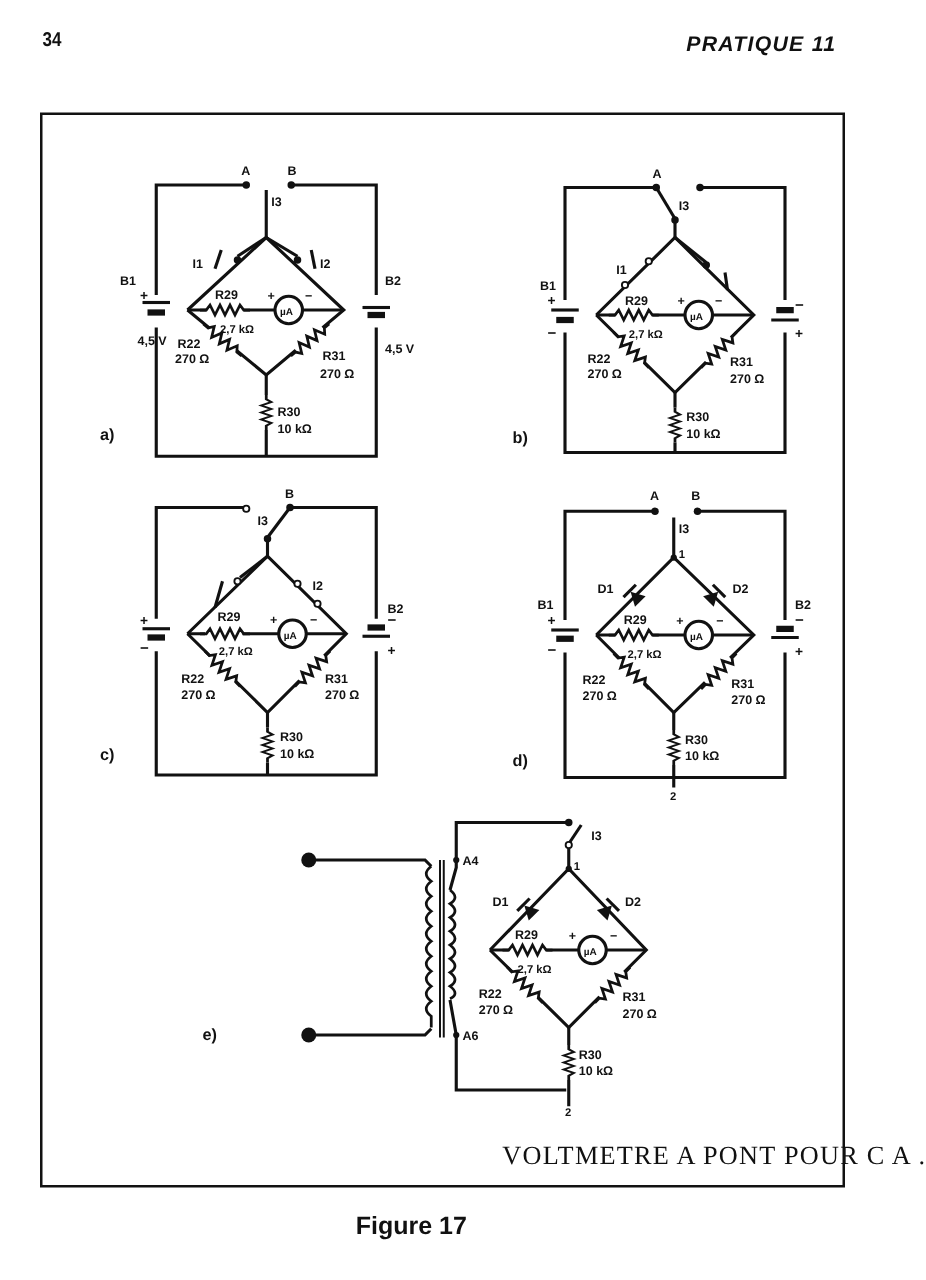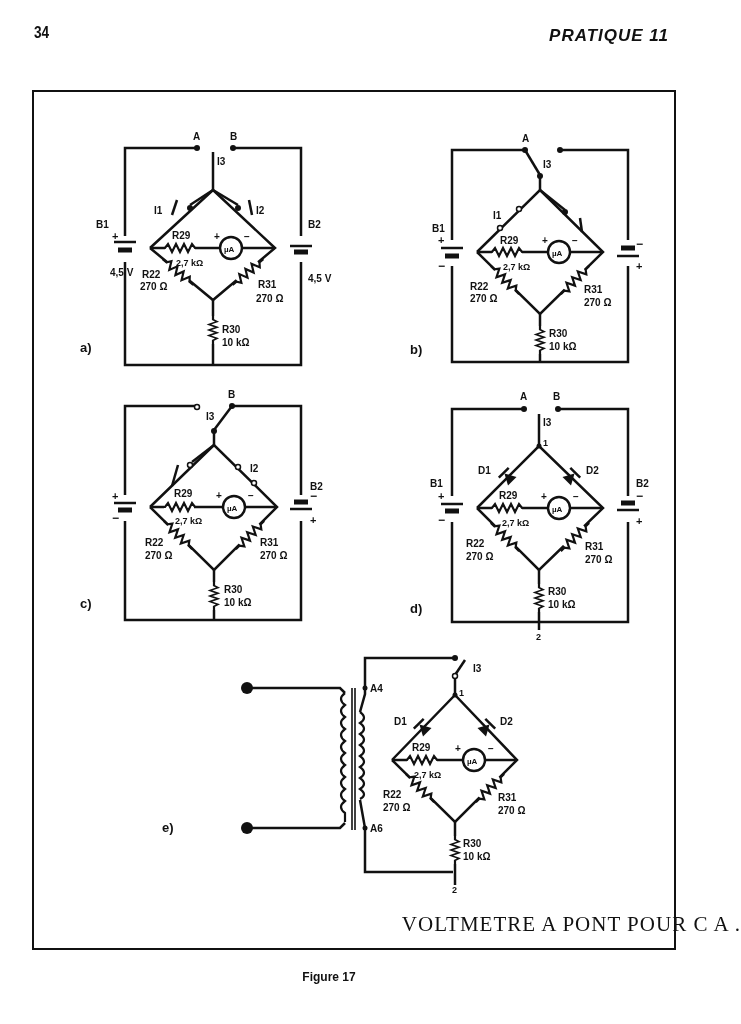--- a/index.html
+++ b/index.html
@@ -3,21 +3,21 @@
 <meta charset="utf-8">
 <style>
   html, body { margin: 0; padding: 0; background: #ffffff; }
   body { width: 741px; height: 1024px; position: relative; overflow: hidden; color: #111; }
   .page-number { position: absolute; left: 34px; top: 24px; font-family: "Liberation Sans", sans-serif; font-weight: bold; font-size: 16px; transform: scaleX(0.85); transform-origin: left; }
   .running-head { position: absolute; right: 72px; top: 26px; font-family: Liberation Sans, sans-serif; font-weight: bold; font-style: italic; font-size: 17px; letter-spacing: 1px; }
   .frame { position: absolute; left: 32px; top: 90px; width: 644px; height: 860px; border: 2px solid #111; box-sizing: border-box; }
   svg.figure { position: absolute; left: 0; top: 0; width: 741px; height: 1024px; }
   svg text { font-family: "Liberation Sans", sans-serif; font-weight: bold; fill: #111; }
   .caption { position: absolute; left: 0; width: 741px; top: 912px; text-align: right; font-family: "Liberation Serif", serif; font-size: 21px; letter-spacing: 1px; }
-  .fig-label { position: absolute; left: 0; width: 658px; top: 970px; text-align: center; font-family: "Liberation Sans", sans-serif; font-weight: bold; font-size: 12px; }
+  .fig-label { position: absolute; left: 0; width: 658px; top: 970px; text-align: center; font-family: "Liberation Sans", sans-serif; font-weight: bold; font-size: 20px; }
 </style>
 </head>
 <body>
 
 <div class="page-number">34</div>
 <div class="running-head">PRATIQUE 11</div>
 <div class="frame"></div>
 
 <svg class="figure" viewBox="0 0 741 1024">
   <defs>

